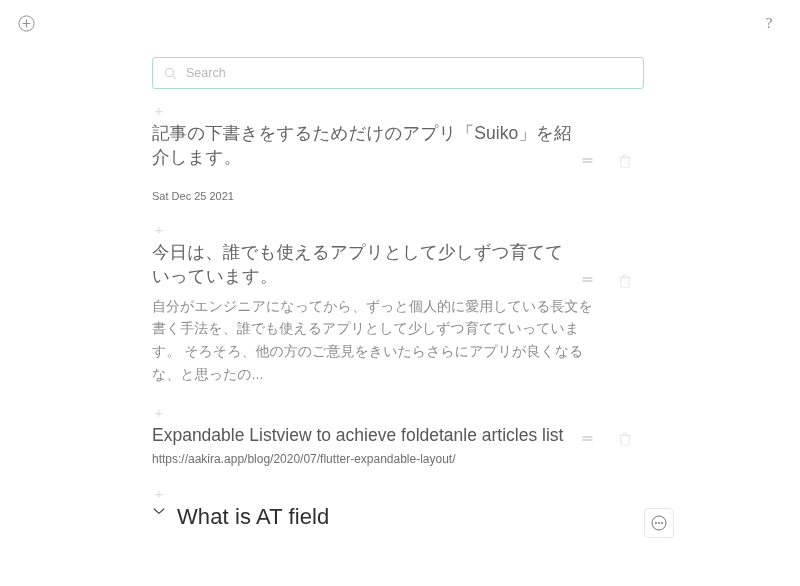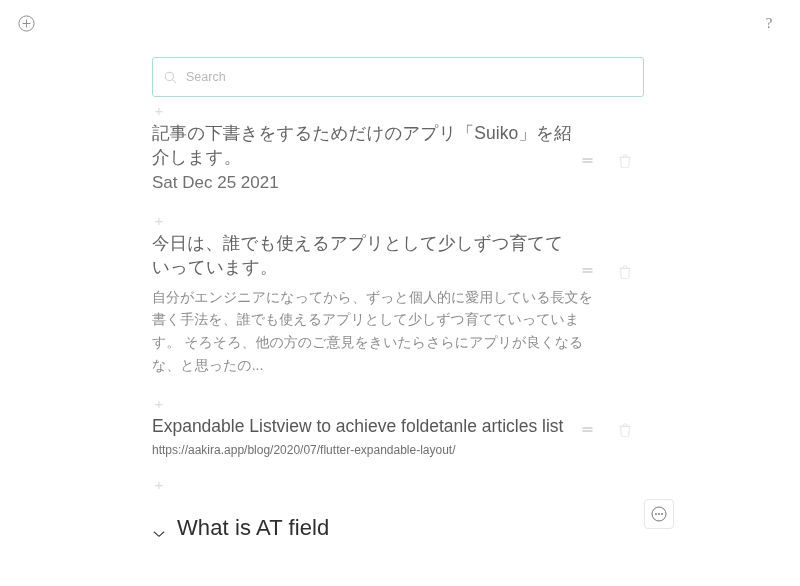--- a/index.html
+++ b/index.html
@@ -53,21 +53,21 @@
     font-size: 15px;
     font-family: "Liberation Serif", "DejaVu Serif", serif;
   }
 
   
   .search-wrap {
     position: absolute;
     left: 152px;
     top: 57px;
     width: 492px;
-    height: 40px;
+    height: 32px;
     border: 1px solid #a9ded1;
     border-radius: 3px;
     display: flex;
     align-items: center;
     background: #ffffff;
   }
 
   .search-icon {
     margin-left: 11px;
     margin-right: 9px;
@@ -155,22 +155,22 @@
     width: 46px;
     height: 16px;
     display: flex;
     align-items: center;
     justify-content: center;
     cursor: pointer;
     color: #e8e8e8;
   }
 
   .entry-date {
-    margin-top: 4px;
-    font-size: 17px;
+    margin-top: 21px;
+    font-size: 11px;
     color: #707070;
   }
 
   .entry-url {
     margin-top: 5px;
     font-size: 12px;
     color: #6f6f6f;
     word-break: break-all;
   }
 
@@ -178,21 +178,21 @@
     margin-top: 6px;
     font-size: 14px;
     line-height: 1.62;
     color: #8d8d8d;
     width: 450px;
   }
 
   
   .section {
     display: flex;
-    align-items: flex-end;
+    align-items: flex-start;
     position: relative;
     height: 46px;
   }
 
   .chevron-icon {
     width: 14px;
     height: 14px;
     flex: 0 0 auto;
     margin-right: 11px;
     color: #3b3b3b;

